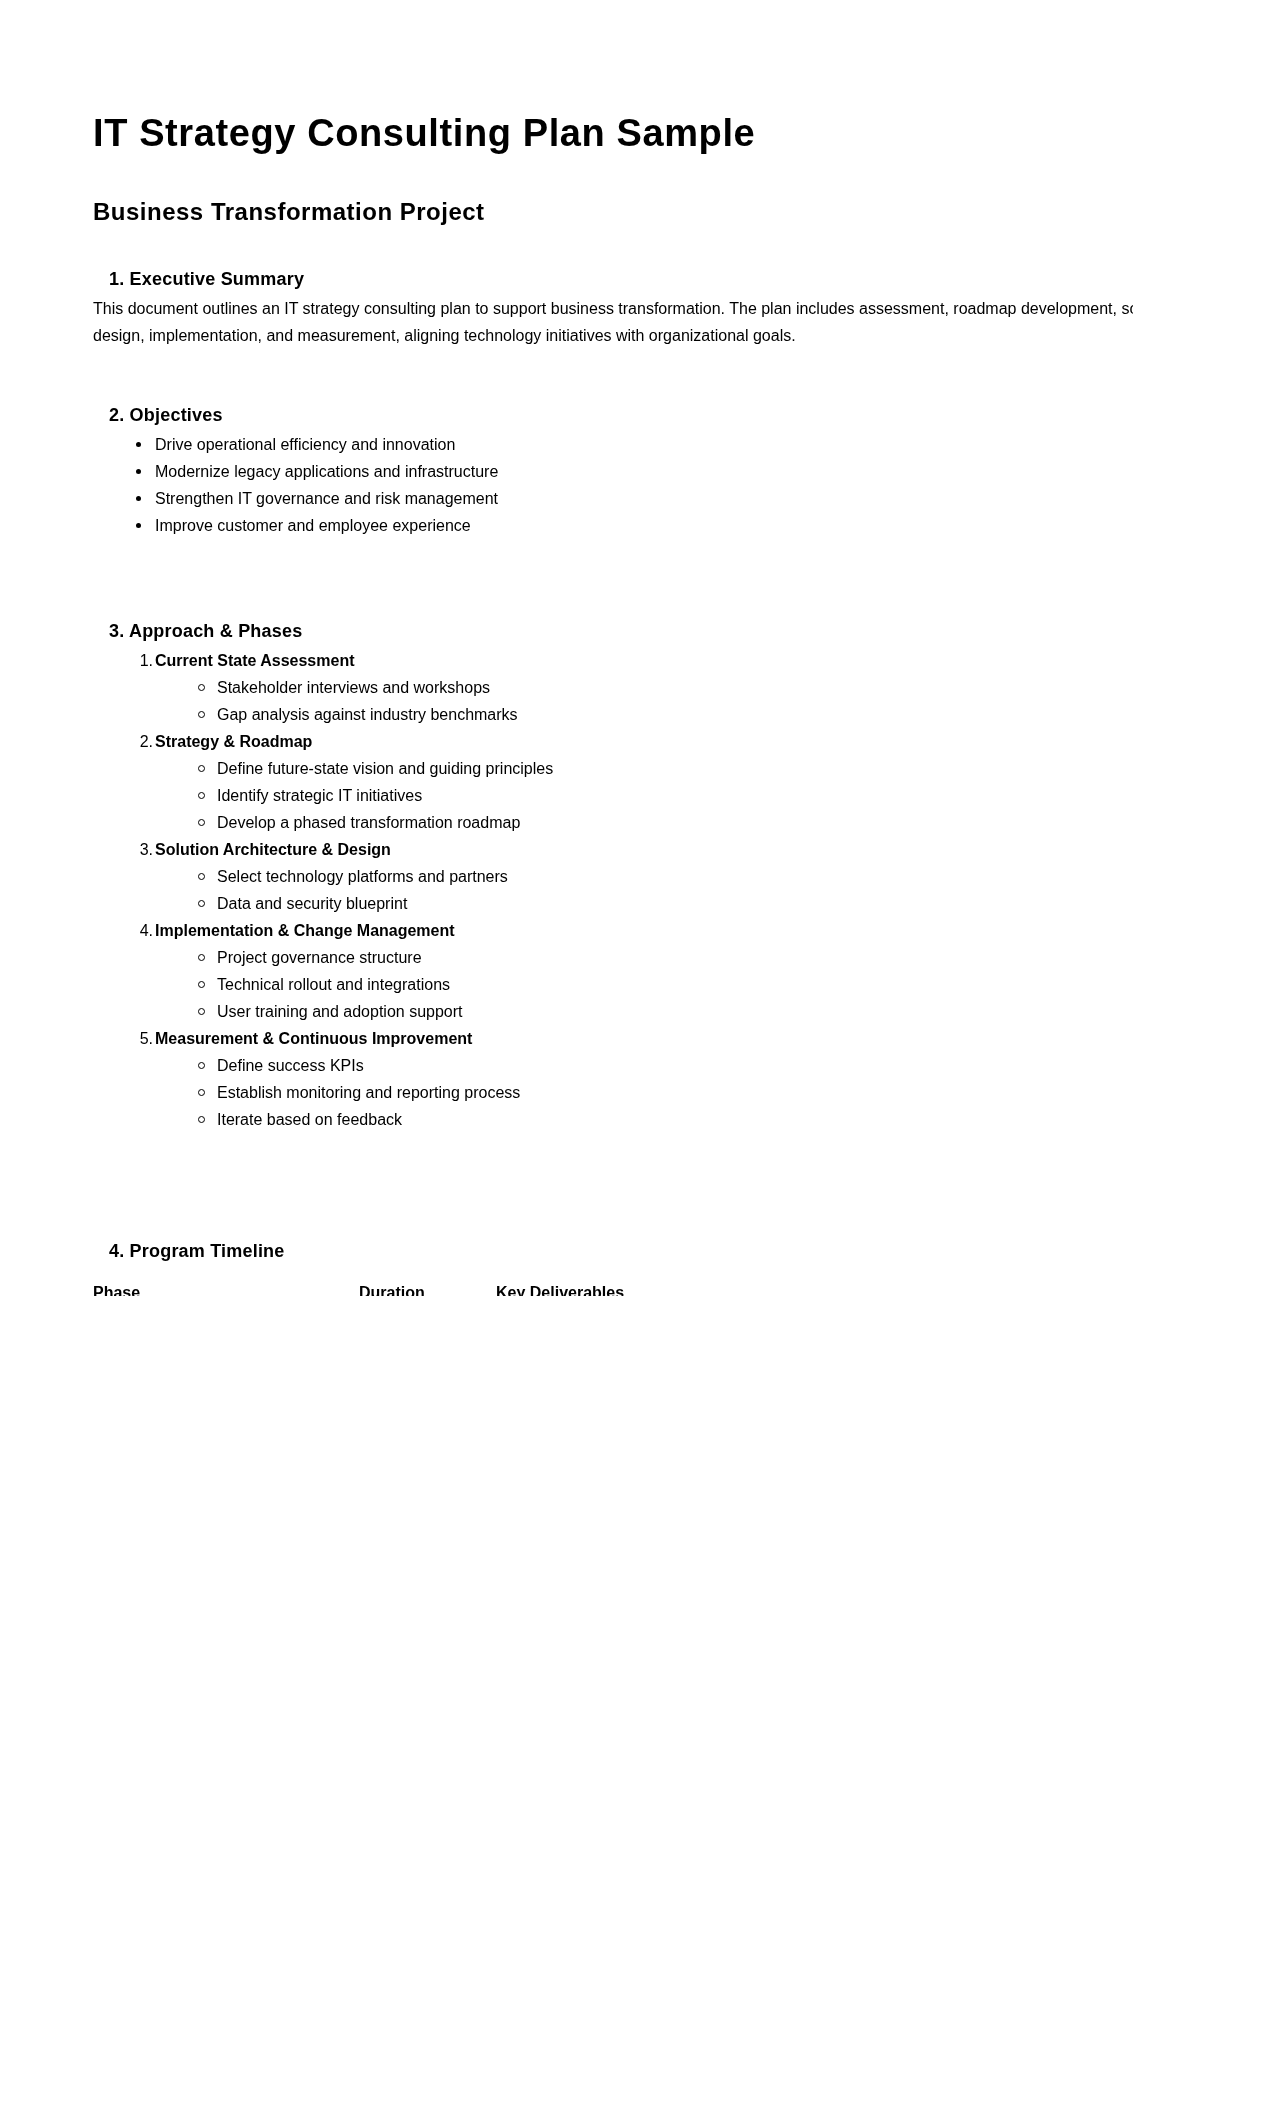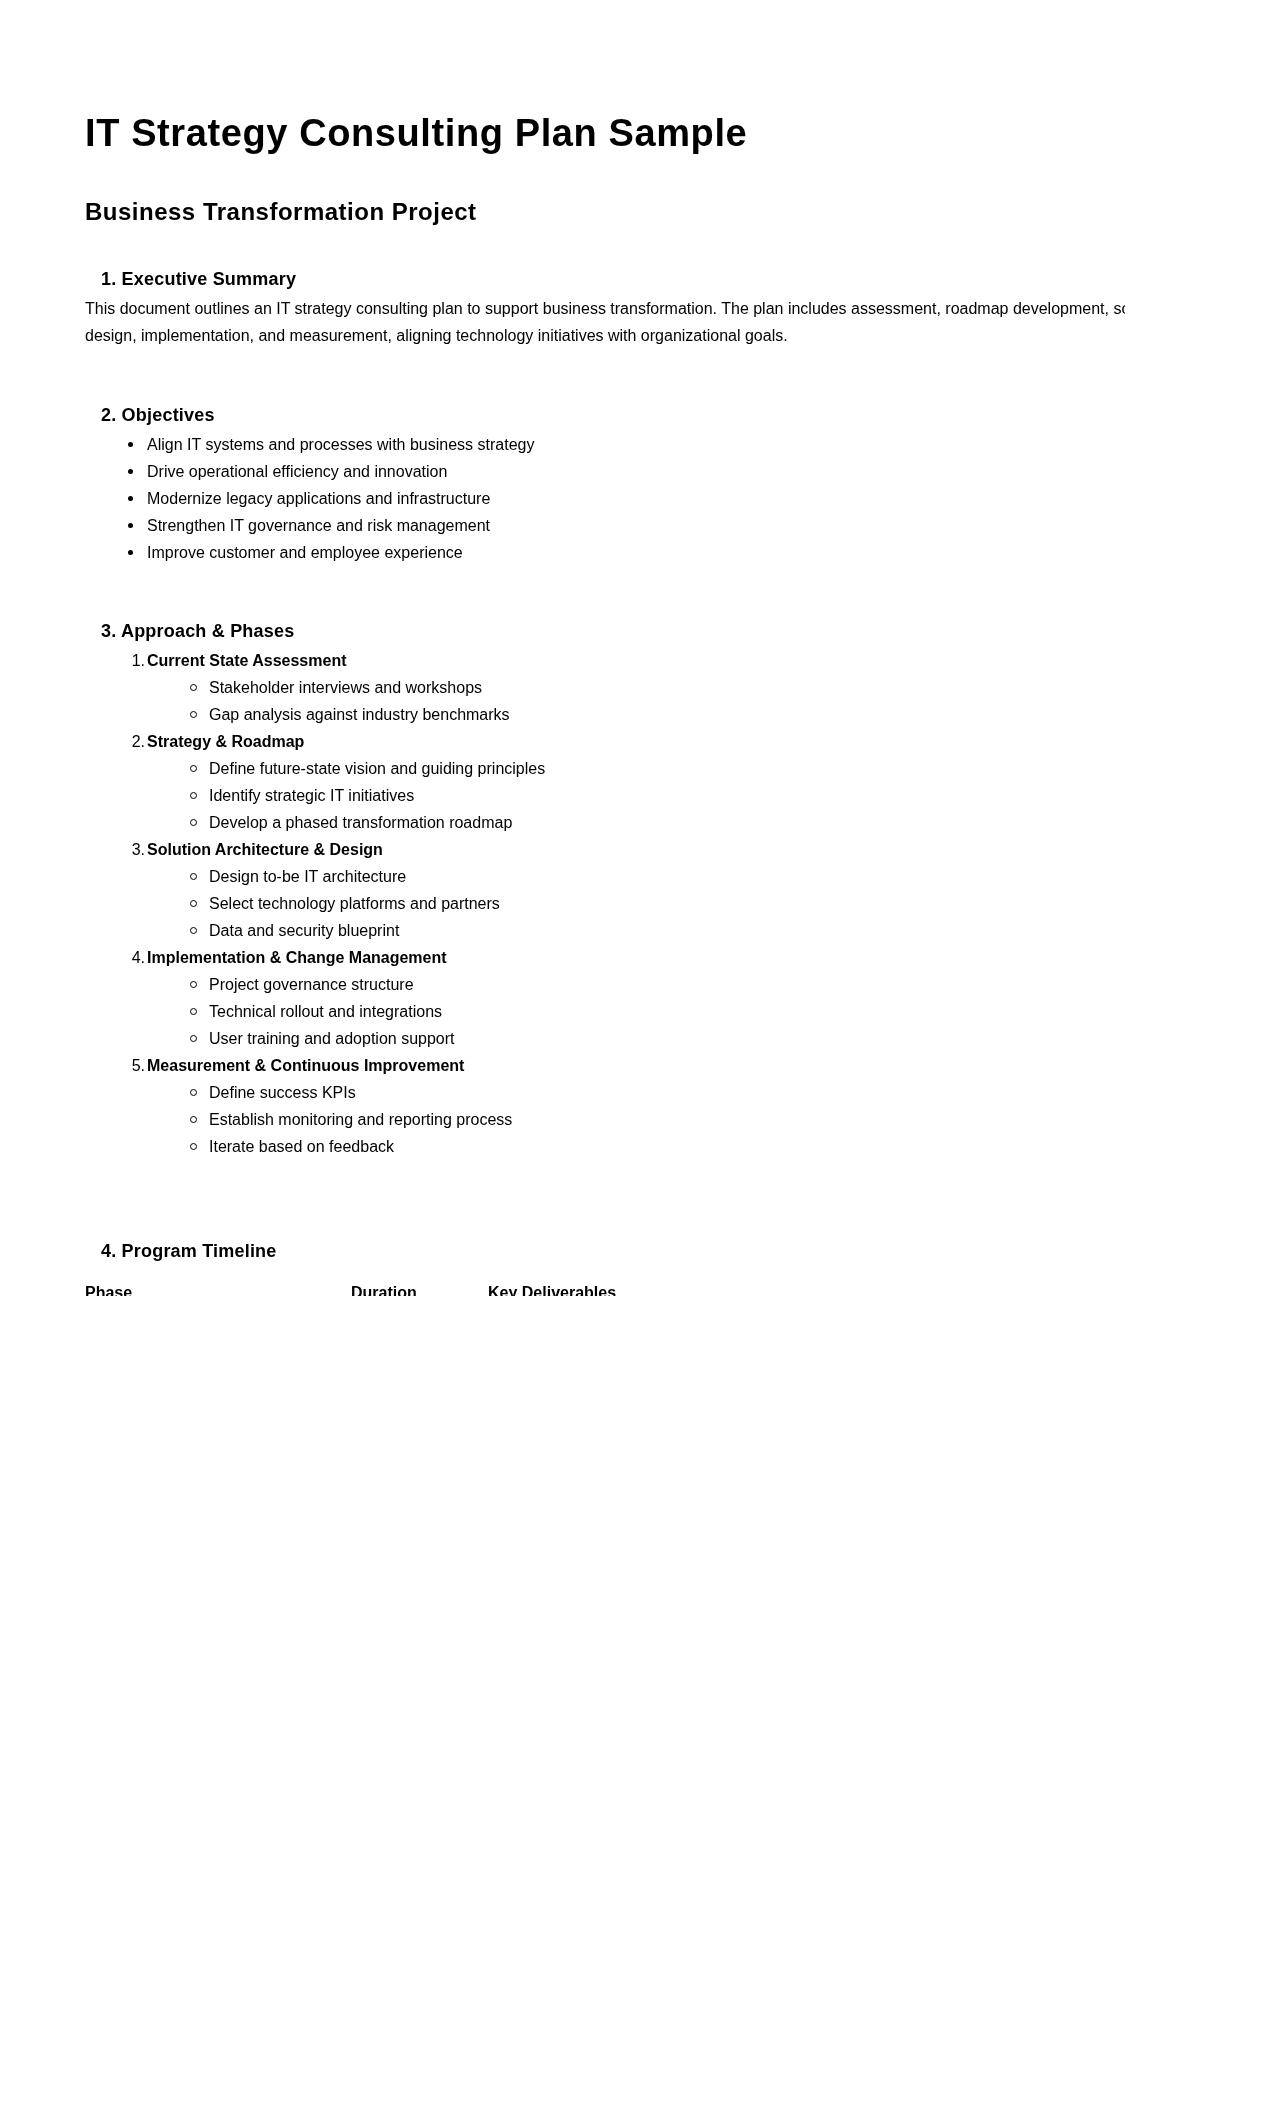--- a/index.html
+++ b/index.html
@@ -1,18 +1,18 @@
 <!DOCTYPE html>
 <html><head>
 <meta charset="utf-8">
 <style>
   html, body { margin: 0; padding: 0; background: #ffffff; }
   body { width: 1263px; height: 2107px; position: relative; overflow: hidden;
          font-family: "Liberation Sans", sans-serif; color: #000; }
-  .viewport { position: absolute; left: 4px; top: 0; width: 1121px; height: 1296px; overflow: hidden; }
+  .viewport { position: absolute; left: 12px; top: 0; width: 1121px; height: 1296px; overflow: hidden; }
   .page { position: absolute; left: 81px; top: 0; width: 1100px; }
   h1 { position: absolute; top: 112px; left: 0; margin: 0; font-size: 38px; font-weight: bold; letter-spacing: 0.6px; white-space: nowrap; }
   h2 { position: absolute; top: 198px; left: 0; margin: 0; font-size: 24px; font-weight: bold; letter-spacing: 0.5px; white-space: nowrap; }
   h3 { position: absolute; left: 0; margin: 16px; font-size: 18px; font-weight: bold; letter-spacing: 0.2px; white-space: nowrap; }
   p.summary { position: absolute; top: 295px; left: 0; width: 1090px; margin: 0; font-size: 16px; line-height: 27px; }
   ul, ol { margin: 0; padding: 0; list-style: none; }
   .list { position: absolute; left: 0; }
   .li { position: relative; height: 27px; line-height: 27px; font-size: 16px; white-space: nowrap; }
   .bullet-disc { position: absolute; left: 43px; top: 11px; width: 5px; height: 5px; border-radius: 50%; background: #000; }
   .lvl1 { padding-left: 62px; }
@@ -30,40 +30,38 @@
   <div class="page">
 
     <h1>IT Strategy Consulting Plan Sample</h1>
     <h2>Business Transformation Project</h2>
 
     <h3 style="top:253px">1. Executive Summary</h3>
     <p class="summary">This document outlines an IT strategy consulting plan to support business transformation. The plan includes assessment, roadmap development, solution design, implementation, and measurement, aligning technology initiatives with organizational goals.</p>
 
     <h3 style="top:389px">2. Objectives</h3>
     <ul class="list" style="top:431px">
-      <li class="li lvl1"><span class="bullet-disc"></span><span>Align IT systems and processes with business strategy</span></li>
       <li class="li lvl1"><span class="bullet-disc"></span><span>Drive operational efficiency and innovation</span></li>
       <li class="li lvl1"><span class="bullet-disc"></span><span>Modernize legacy applications and infrastructure</span></li>
       <li class="li lvl1"><span class="bullet-disc"></span><span>Strengthen IT governance and risk management</span></li>
       <li class="li lvl1"><span class="bullet-disc"></span><span>Improve customer and employee experience</span></li>
     </ul>
 
     <h3 style="top:605px">3. Approach &amp; Phases</h3>
     <ol class="list" style="top:647px">
       <li class="li lvl1"><span class="num">1.</span><b>Current State Assessment</b></li>
       <li class="li lvl2"><span class="bullet-circle"></span><span>Stakeholder interviews and workshops</span></li>
       <li class="li lvl2"><span class="bullet-circle"></span><span>Gap analysis against industry benchmarks</span></li>
 
       <li class="li lvl1"><span class="num">2.</span><b>Strategy &amp; Roadmap</b></li>
       <li class="li lvl2"><span class="bullet-circle"></span><span>Define future-state vision and guiding principles</span></li>
       <li class="li lvl2"><span class="bullet-circle"></span><span>Identify strategic IT initiatives</span></li>
       <li class="li lvl2"><span class="bullet-circle"></span><span>Develop a phased transformation roadmap</span></li>
 
       <li class="li lvl1"><span class="num">3.</span><b>Solution Architecture &amp; Design</b></li>
-      <li class="li lvl2"><span class="bullet-circle"></span><span>Design to-be IT architecture</span></li>
       <li class="li lvl2"><span class="bullet-circle"></span><span>Select technology platforms and partners</span></li>
       <li class="li lvl2"><span class="bullet-circle"></span><span>Data and security blueprint</span></li>
 
       <li class="li lvl1"><span class="num">4.</span><b>Implementation &amp; Change Management</b></li>
       <li class="li lvl2"><span class="bullet-circle"></span><span>Project governance structure</span></li>
       <li class="li lvl2"><span class="bullet-circle"></span><span>Technical rollout and integrations</span></li>
       <li class="li lvl2"><span class="bullet-circle"></span><span>User training and adoption support</span></li>
 
       <li class="li lvl1"><span class="num">5.</span><b>Measurement &amp; Continuous Improvement</b></li>
       <li class="li lvl2"><span class="bullet-circle"></span><span>Define success KPIs</span></li>

